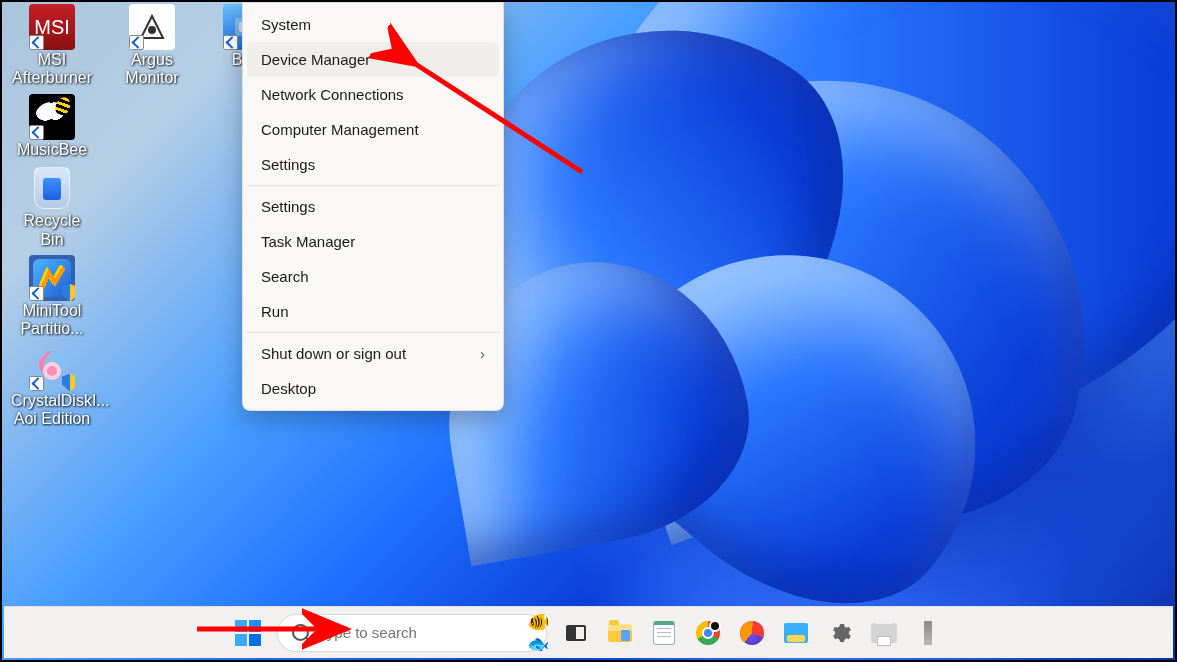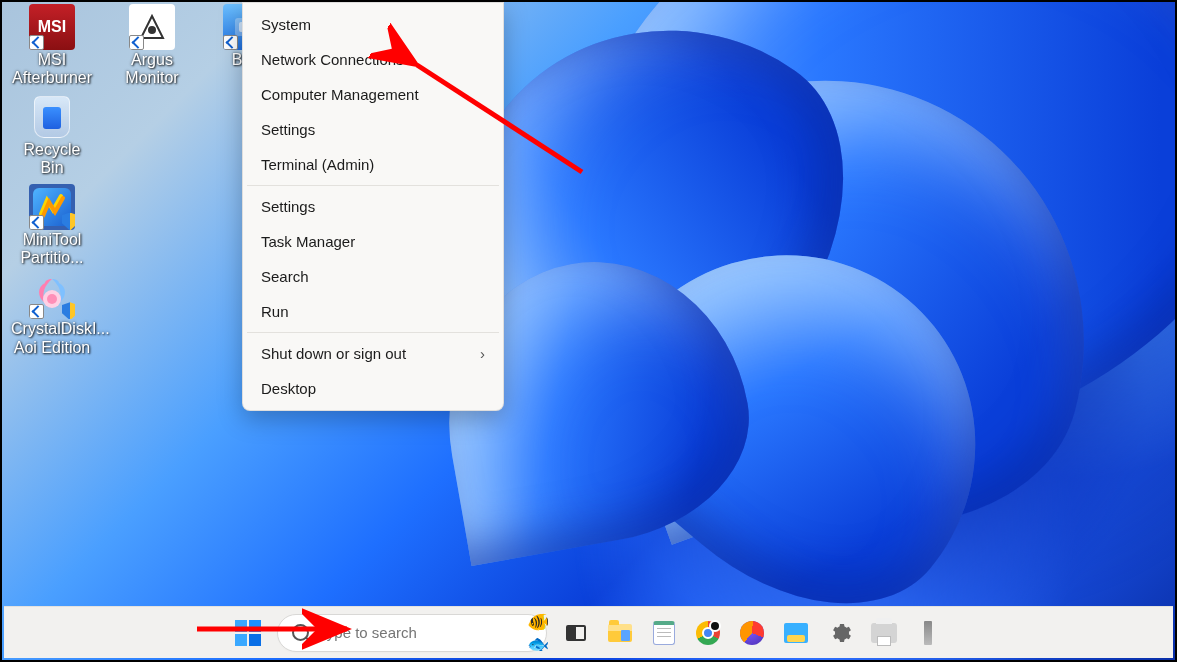--- a/index.html
+++ b/index.html
@@ -124,21 +124,21 @@
     .shield-badge{
       position:absolute;
       right:-3px;
       bottom:-1px;
       width:16px;height:18px;
       background: linear-gradient(90deg,#2a7de1 50%,#ffc627 50%);
       clip-path: polygon(50% 0,100% 15%,100% 60%,50% 100%,0 60%,0 15%);
     }
 
     
-    .ic-msi{background:linear-gradient(#c42027,#8a0f12);font-weight:bold;font-size:16px}
+    .ic-msi{background:linear-gradient(#c42027,#8a0f12);font-weight:normal;font-size:20px}
     .ic-argus{background:#fff;color:#333;font-size:26px}
     .ic-boot{background:linear-gradient(#6cc0ff,#2070e0);}
     .ic-bee{background:#000;}
     .ic-bee::before{content:"";width:34px;height:30px;background:radial-gradient(circle at 30% 30%,#fff 30%,transparent 31%),radial-gradient(circle at 60% 30%,#fff 30%,transparent 31%),#000;border-radius:50% 50% 45% 45%;}
     .ic-bee::after{content:"";position:absolute;width:14px;height:18px;right:5px;top:3px;background:repeating-linear-gradient(#ffd400 0 3px,#000 3px 6px);border-radius:50% 50% 40% 40%;transform:rotate(20deg);}
     .ic-bin{background:none;}
     .ic-bin::before{content:"";width:34px;height:40px;background:linear-gradient(180deg,rgba(220,235,250,.9),rgba(180,200,230,.6));border-radius:6px 6px 10px 10px;border:1px solid rgba(255,255,255,.6);}
     .ic-bin::after{content:"";position:absolute;top:13px;width:18px;height:22px;background:linear-gradient(#3a90ff,#1e60e0);border-radius:3px;}
     .ic-mini{background:#3560b0;}
     .ic-mini::before{content:"";width:38px;height:38px;background:linear-gradient(135deg,#4fb4ff,#1a60d0);border-radius:6px;}
@@ -296,20 +296,26 @@
       <span class="p5"></span>
   </div>
 
   <div class="desktop-icons">
     <div class="col" id="col1">
         <div class="d-icon">
           <div class="d-icon-img ic-msi">MSI<div class="shortcut-arrow"></div></div>
           <div class="d-icon-label">MSI Afterburner</div>
         </div>
         <div class="d-icon">
+          <div class="d-icon-img ic-bee">
+            <div class="shortcut-arrow"></div>
+          </div>
+          <div class="d-icon-label">MusicBee</div>
+        </div>
+        <div class="d-icon">
           <div class="d-icon-img ic-bin"></div>
           <div class="d-icon-label">Recycle Bin</div>
         </div>
         <div class="d-icon">
           <div class="d-icon-img ic-mini">
             <svg width="34" height="34" viewBox="0 0 34 34">
               <path d="M6 24 L12 10 L18 20 L26 6" stroke="#ffd400" stroke-width="4" fill="none" stroke-linecap="round"></path>
               <path d="M6 24 L12 10 L18 20 L26 6" stroke="#ff9900" stroke-width="4" fill="none" stroke-linecap="round" transform="translate(2,2)"></path>
             </svg>
             <div class="shortcut-arrow"></div>
@@ -356,31 +362,31 @@
           </div>
           <div class="d-icon-label">Boo</div>
         </div>
       </div>
   </div>
 
   <div class="winx-menu" id="winx">
       <div class="menu-item">
         <span>System</span>
       </div>
+      <div class="menu-item hover">
+        <span>Device Manager</span>
+      </div>
       <div class="menu-item">
         <span>Network Connections</span>
       </div>
       <div class="menu-item">
         <span>Computer Management</span>
       </div>
       <div class="menu-item">
         <span>Settings</span>
-      </div>
-      <div class="menu-item">
-        <span>Terminal (Admin)</span>
       </div>
       <div class="menu-sep"></div>
       <div class="menu-item">
         <span>Settings</span>
       </div>
       <div class="menu-item">
         <span>Task Manager</span>
       </div>
       <div class="menu-item">
         <span>Search</span>

